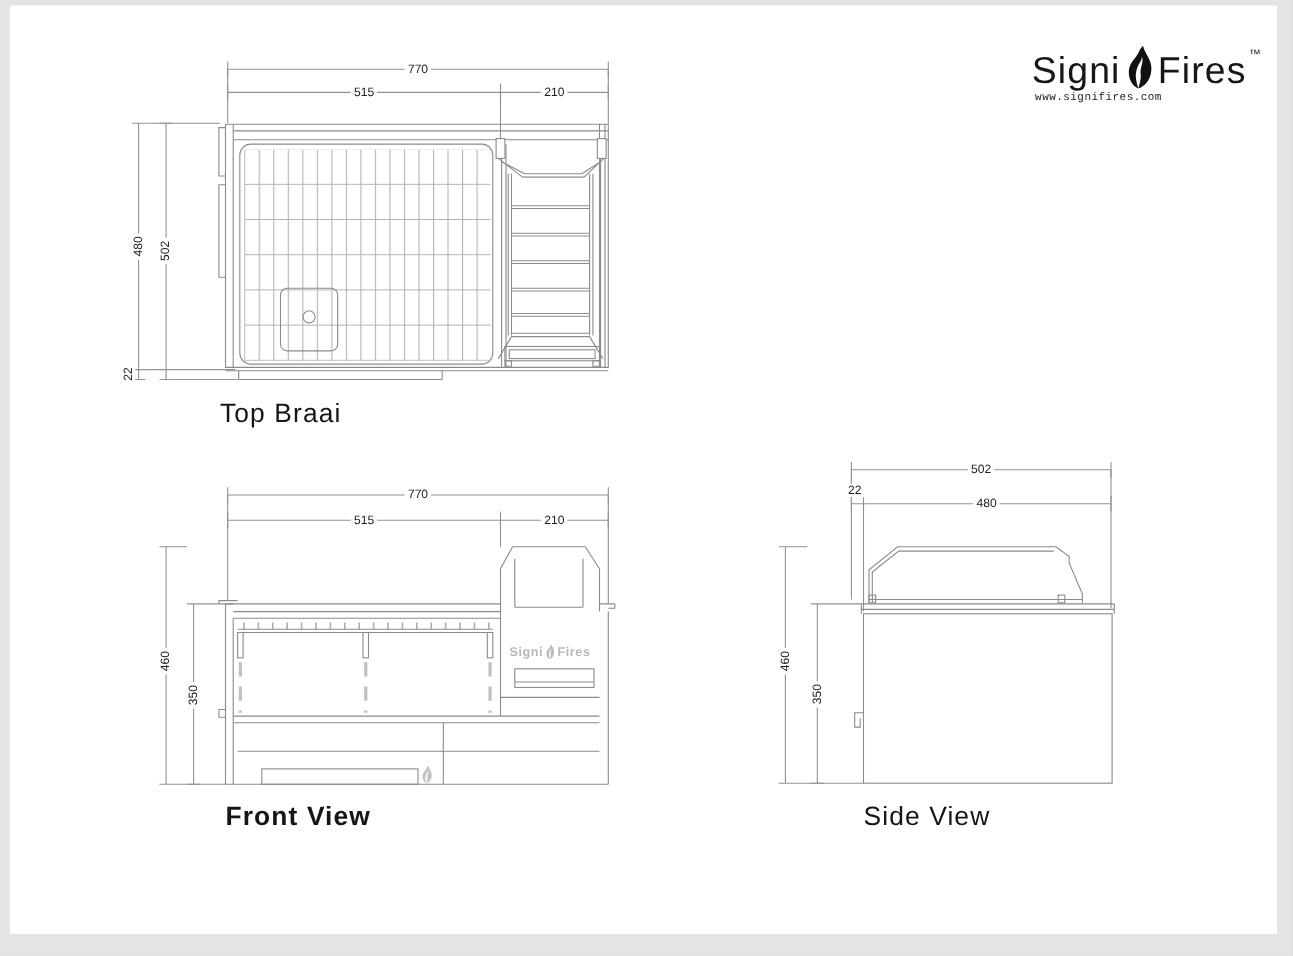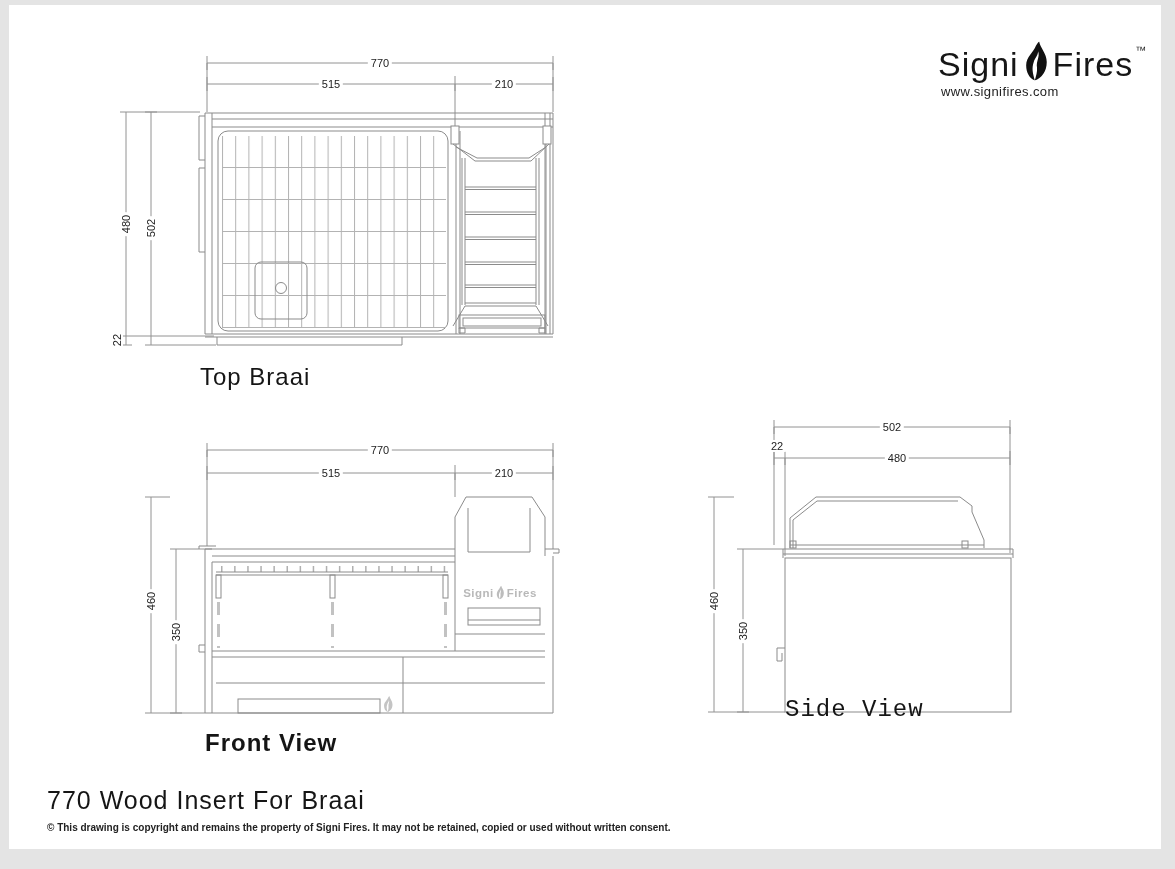--- a/index.html
+++ b/index.html
@@ -12,21 +12,21 @@
   svg .dash{stroke:#c2c2c2;stroke-width:3;stroke-dasharray:13 9;fill:none;}
   svg .ticks{stroke:#b0b0b0;stroke-width:6;stroke-dasharray:1.5 11.6;fill:none;}
   .dim{position:absolute;font-size:11px;color:#1c1c1c;background:#fff;padding:0 3px;
        transform:translate(-50%,-50%);white-space:nowrap;line-height:1.1;}
   .dim.rot{transform:translate(-50%,-50%) rotate(-90deg);}
   .view-title{position:absolute;font-size:24px;letter-spacing:1px;color:#151515;}
   .logo{position:absolute;left:938px;top:40px;display:flex;align-items:flex-end;color:#161616;}
   .logo .word{font-size:34px;line-height:1;letter-spacing:1px;}
   .logo .tm{font-size:11px;align-self:flex-start;padding-top:4px;padding-left:2px;}
   .logo .flame{margin:0 3px -1px 5px;color:#111;}
-  .website{position:absolute;left:941px;top:84px;font-size:13px;letter-spacing:.4px;color:#222;}
+  .website{position:absolute;left:941px;top:84px;font-size:10px;letter-spacing:.4px;color:#222;font-family:Liberation Mono, monospace;}
   .watermark{position:absolute;left:456px;top:585px;width:88px;display:flex;align-items:center;
              justify-content:center;gap:2px;color:#b8b8b8;font-size:11.5px;font-weight:600;letter-spacing:.5px;}
   .watermark svg{color:#bdbdbd;}
   .footer-title{position:absolute;left:47px;top:786px;font-size:25px;letter-spacing:1px;color:#151515;}
   .footer-copy{position:absolute;left:47px;top:822px;font-size:10px;font-weight:600;color:#222;}
 </style>
 </head>
 <body>
 
 <div id="canvas">
@@ -168,17 +168,15 @@
       </svg>
     <span>Fires</span>
   </div>
 
   <svg style="position:absolute;left:383px;top:696px;color:#c4c4c4;" width="11" height="16" viewBox="0 0 24 36">
       <use href="#flame"></use>
     </svg>
 
   <div class="view-title" style="left:200px;top:363px;">Top Braai</div>
   <div class="view-title" style="left:205px;top:729px;font-weight:bold;">Front View</div>
-  <div class="view-title" style="left:785px;top:696px;font-family:Liberation Mono, monospace;">Side View</div>
+  <div class="view-title" style="left:785px;top:729px;">Side View</div>
 
-  <div class="footer-title">770 Wood Insert For Braai</div>
-  <div class="footer-copy">© This drawing is copyright and remains the property of Signi Fires. It may not be retained, copied or used without written consent.</div>
 </div>
 
 </body></html>

